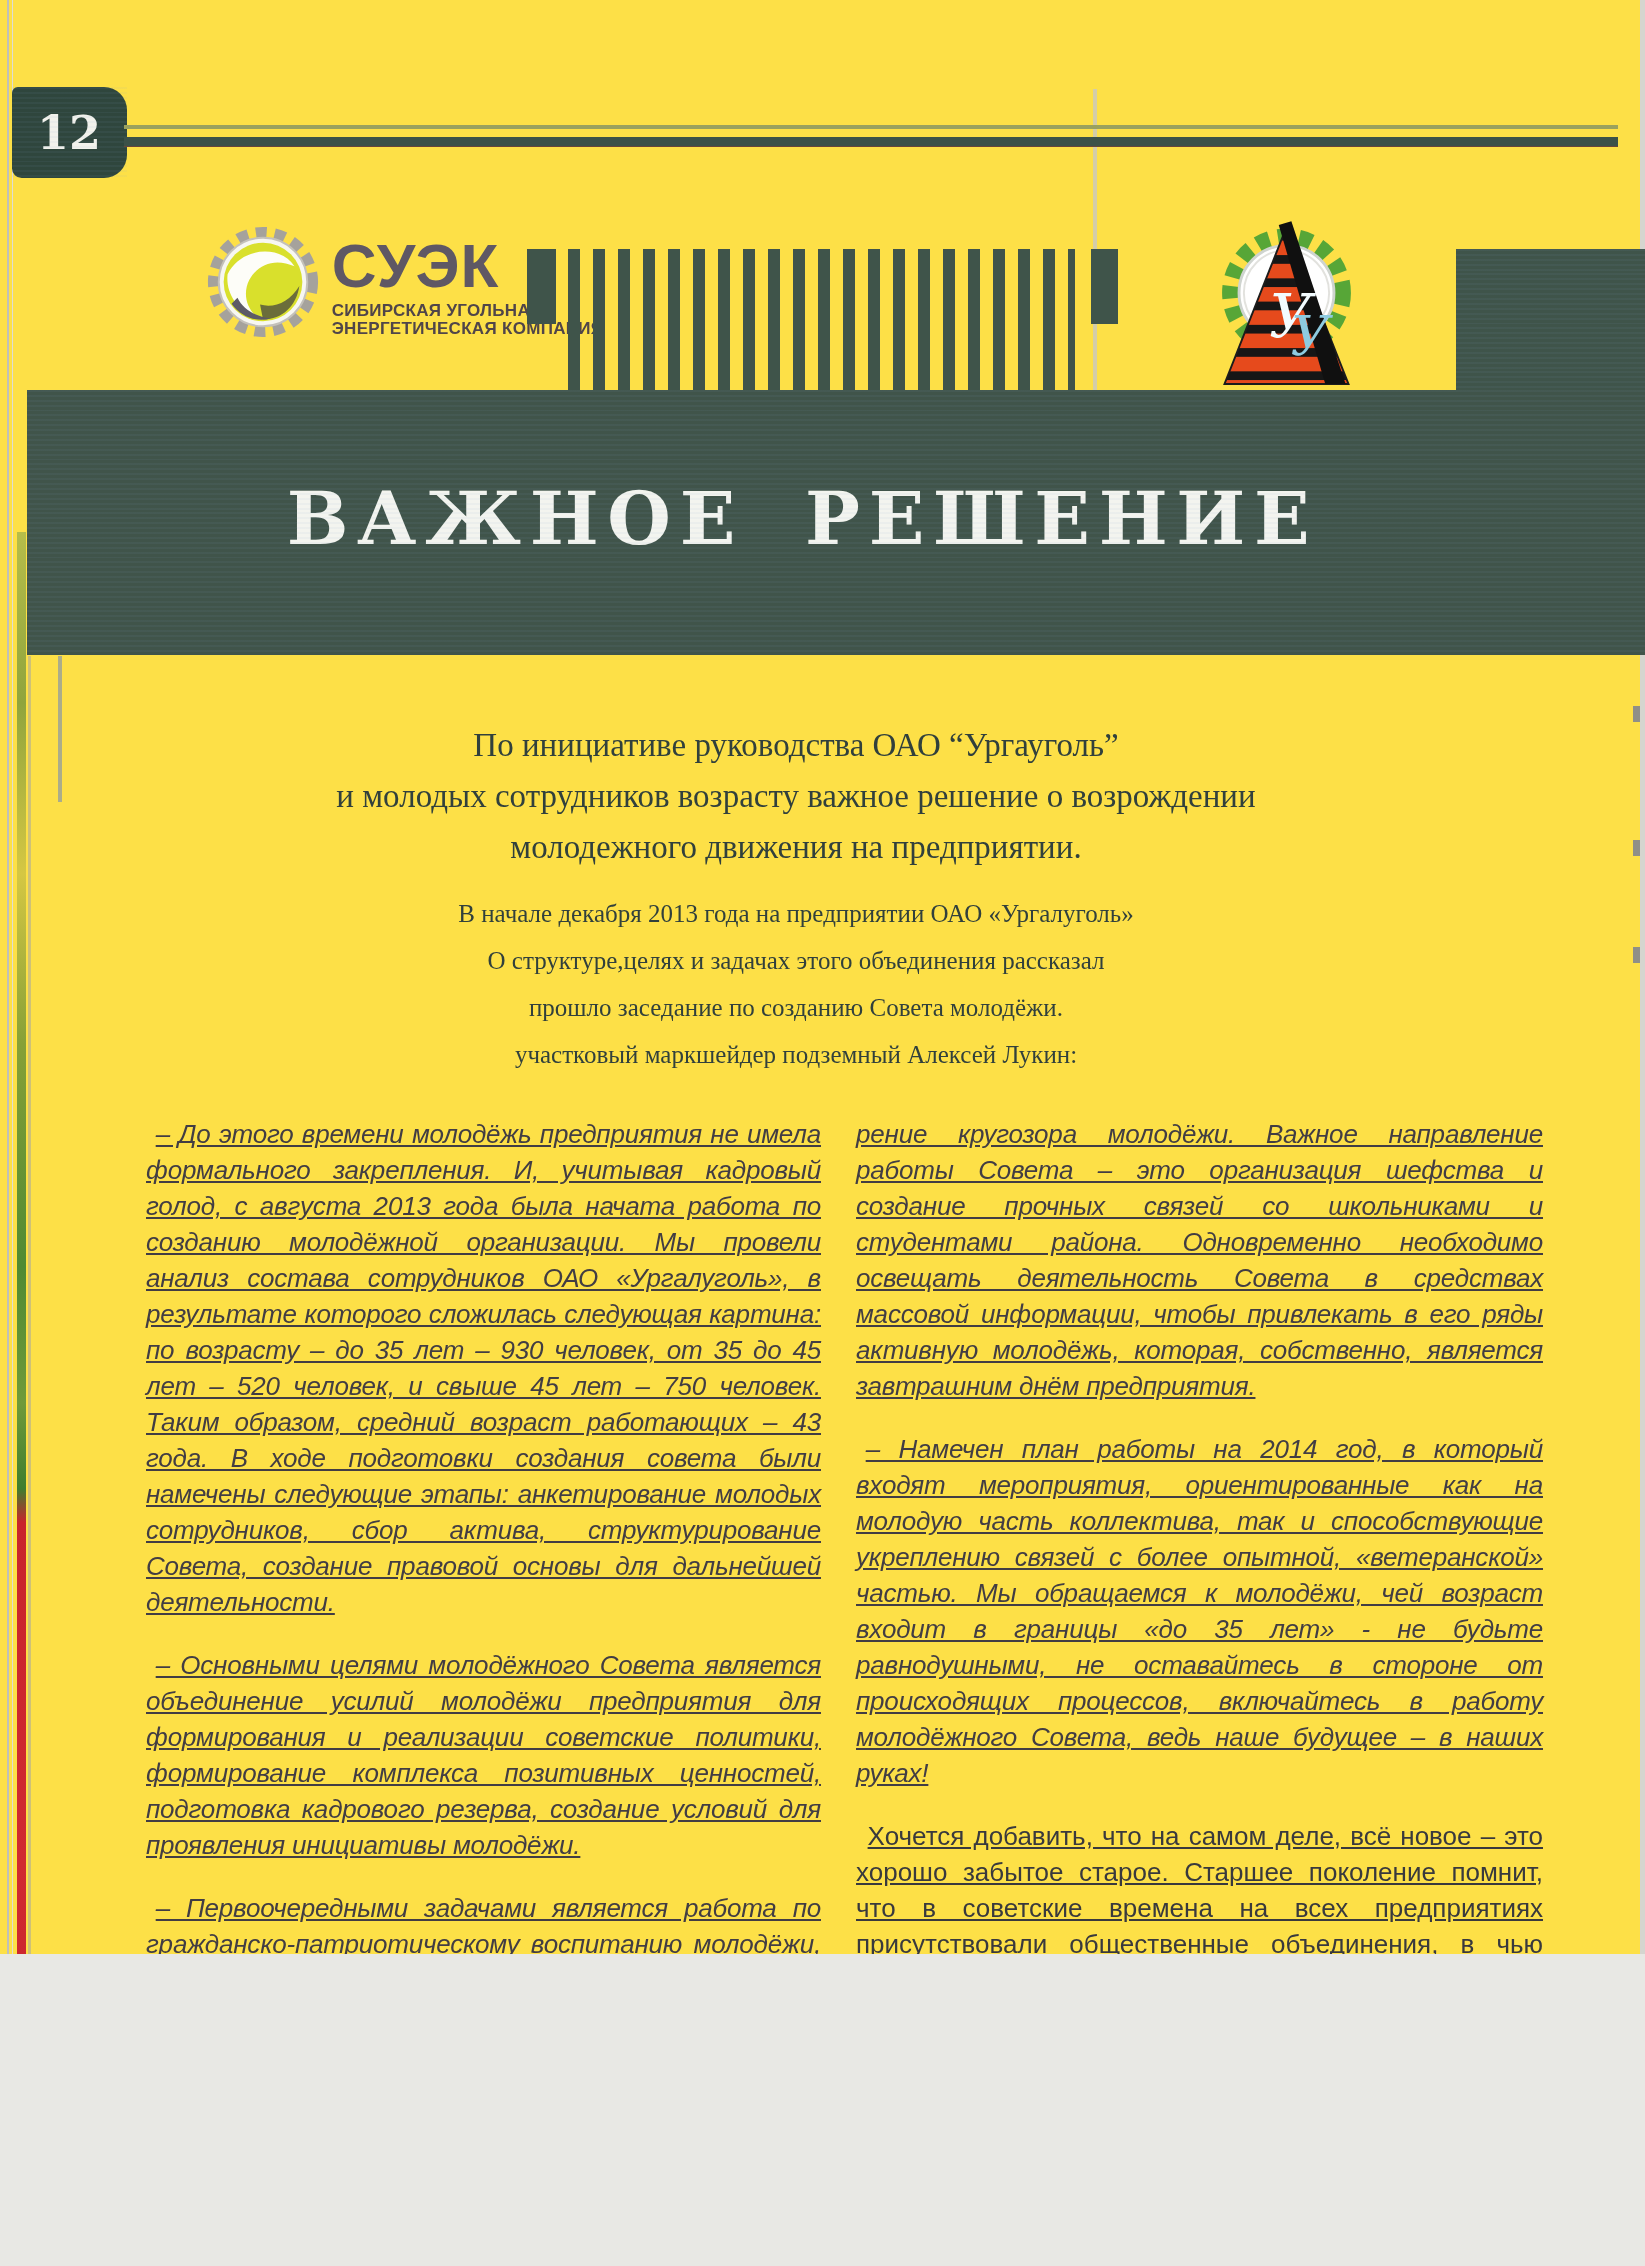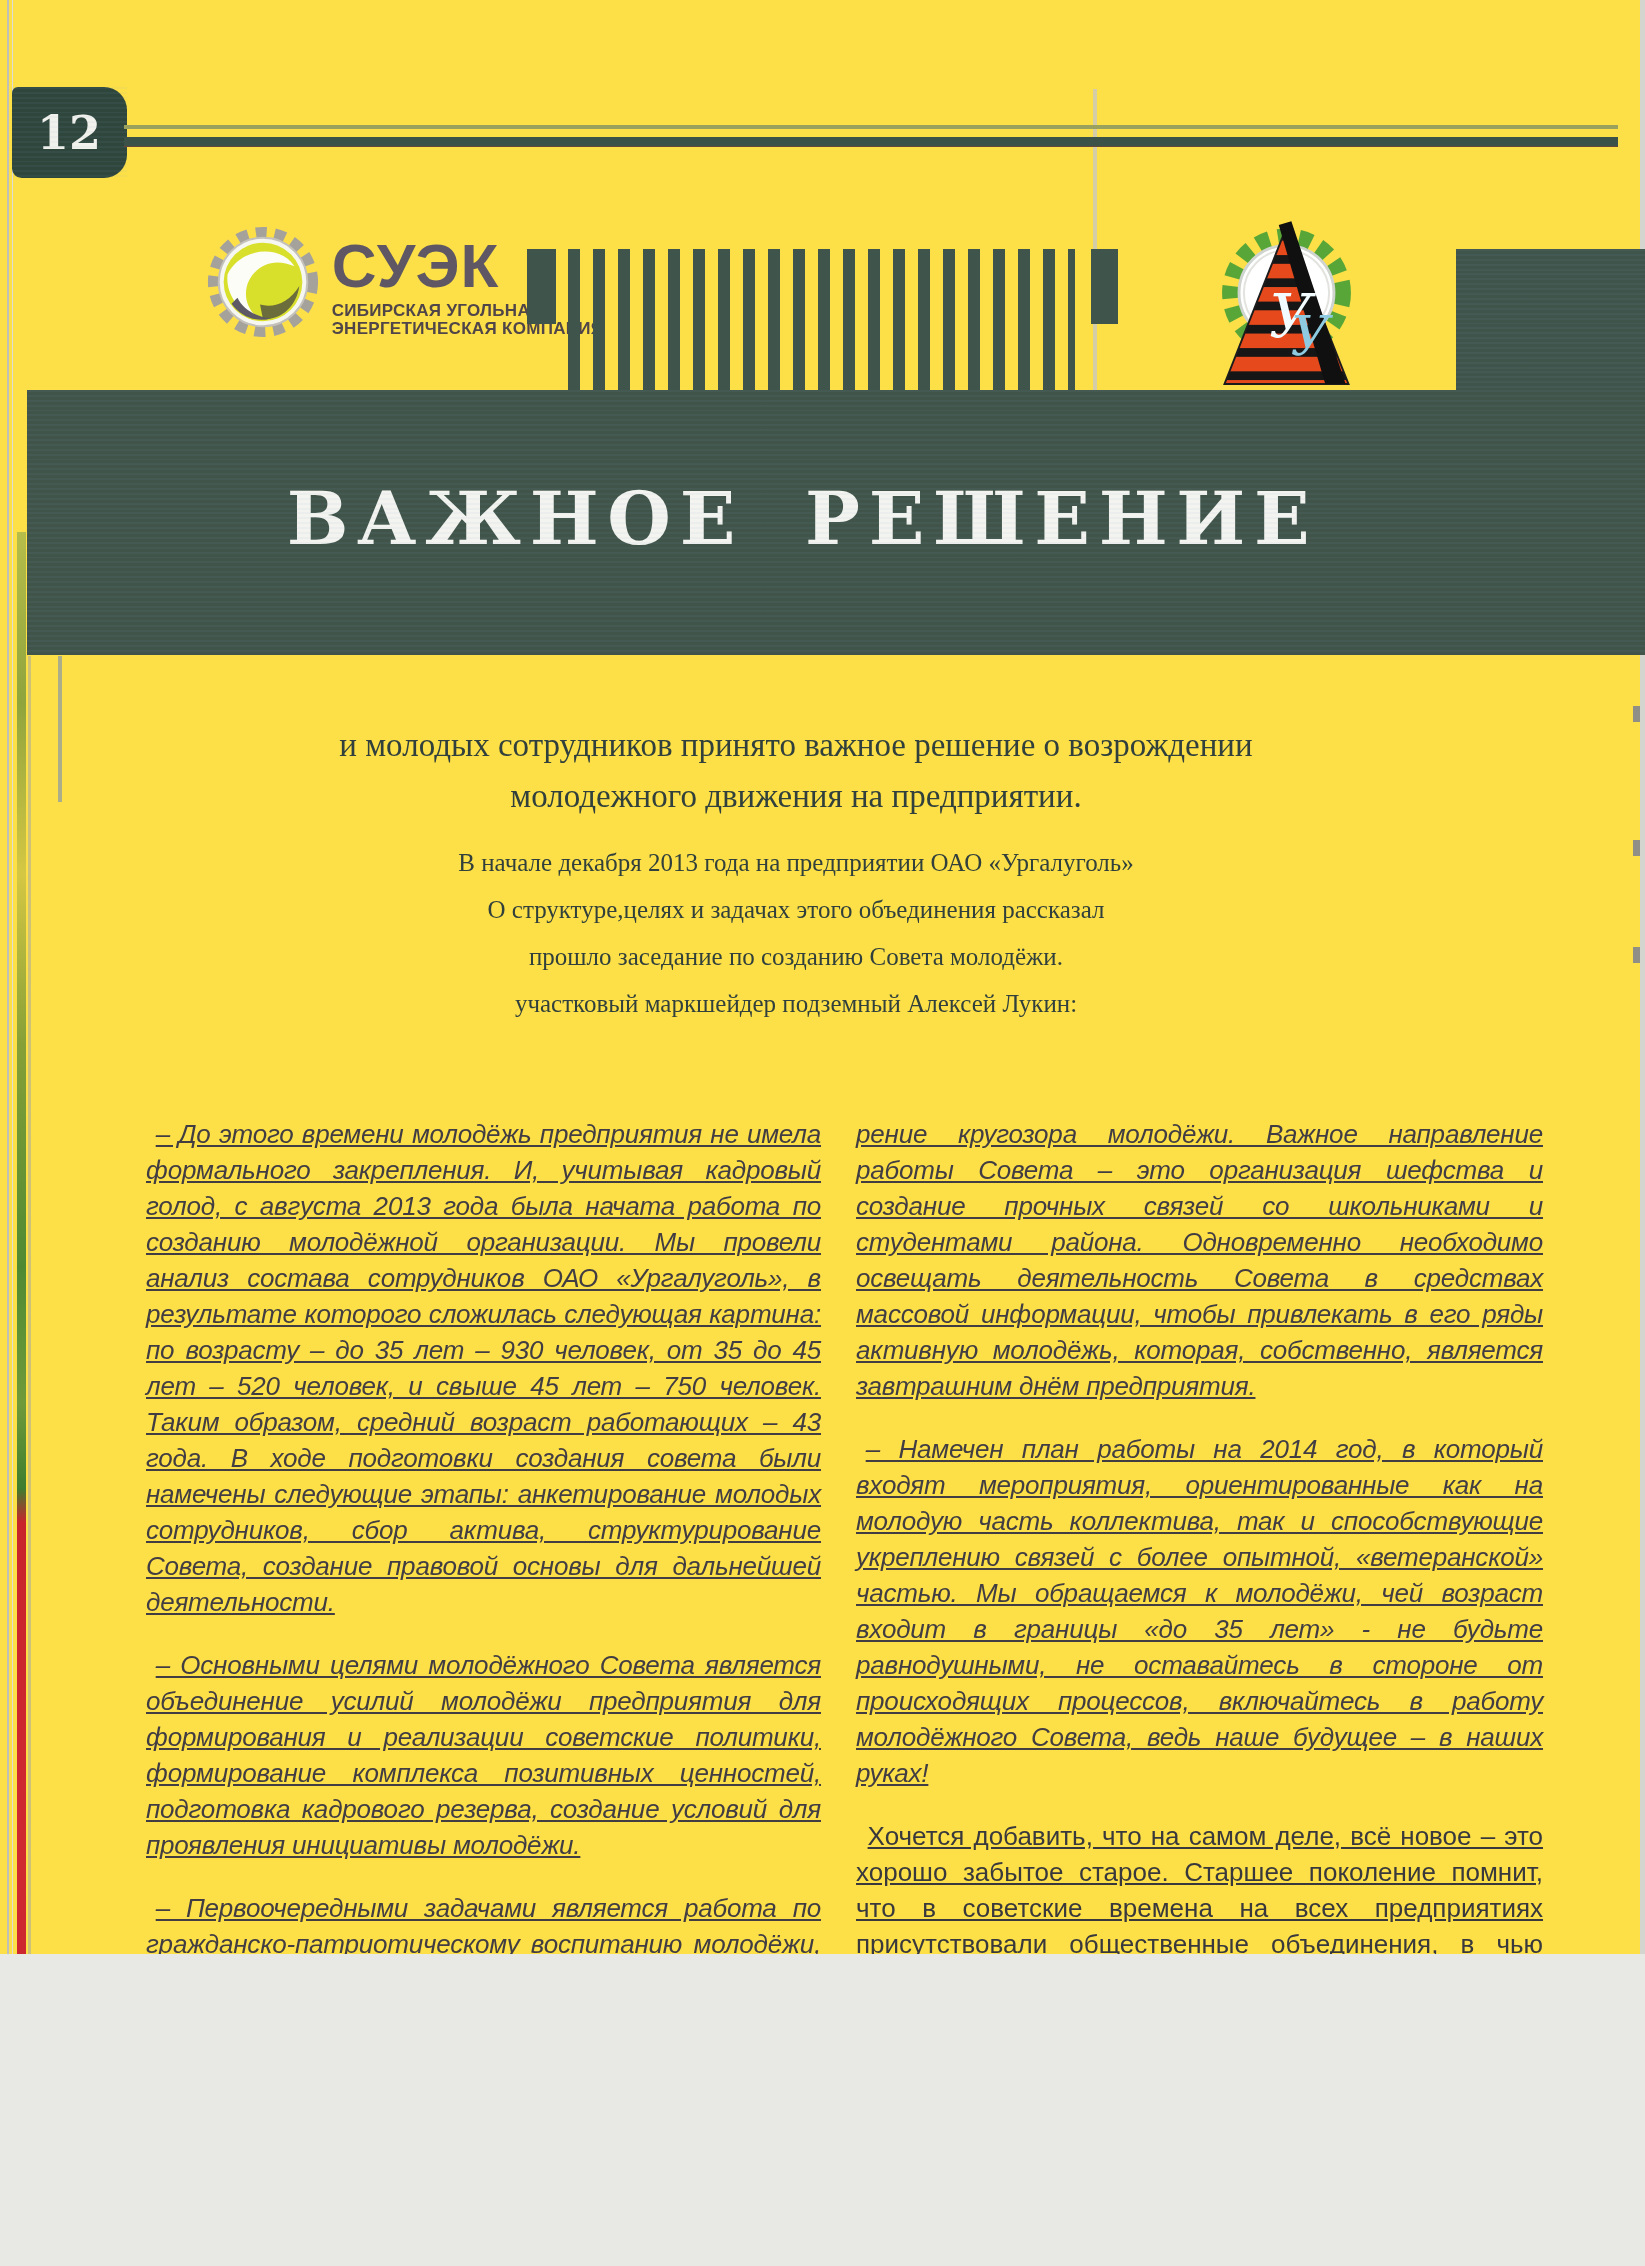--- a/index.html
+++ b/index.html
@@ -155,21 +155,22 @@
     <text x="84" y="140" font-family="DejaVu Serif, serif" font-style="italic" font-size="56" fill="#8ecbe0">У</text>
   </svg>
 
   <div class="banner-right"></div>
   <div class="banner">
     <h1>ВАЖНОЕ РЕШЕНИЕ</h1>
   </div>
 
   <div class="intro">
     <div class="intro-block1">
-      <div>и молодых сотрудников принято важное решение о возрождении</div>
+      <div>По инициативе руководства ОАО “Ургауголь”</div>
+      <div>и молодых сотрудников возрасту важное решение о возрождении</div>
       <div>молодежного движения на предприятии.</div>
     </div>
     <div class="intro-block2">
       <div>В начале декабря 2013 года на предприятии ОАО «Ургалуголь»</div>
       <div>О структуре,целях и задачах этого объединения рассказал</div>
       <div>прошло заседание по созданию Совета молодёжи.</div>
       <div>участковый маркшейдер подземный Алексей Лукин:</div>
     </div>
   </div>
 

